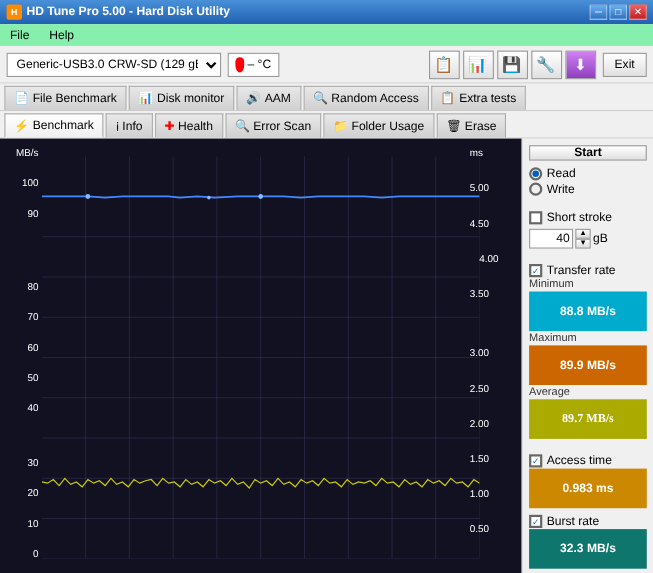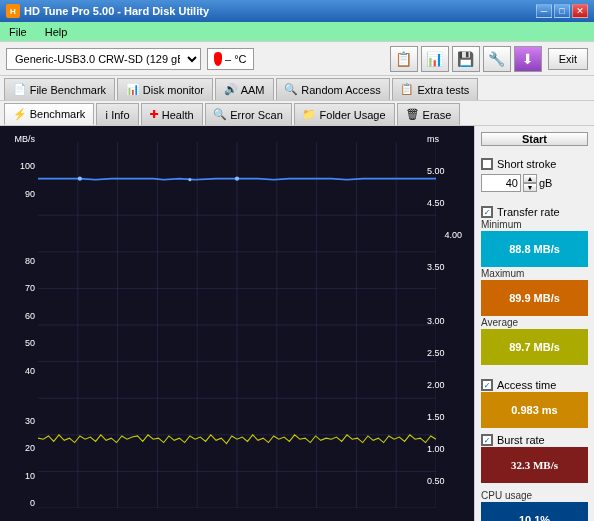--- a/index.html
+++ b/index.html
@@ -54,23 +54,23 @@
     .spinner-row { display: flex; align-items: center; gap: 2px; }
     .spinner-input { width: 40px; height: 18px; border: 1px solid #999; font-size: 11px; text-align: right; padding: 1px 2px; }
     .spinner-btns { display: flex; flex-direction: column; }
     .spin-btn { width: 14px; height: 9px; border: 1px solid #999; background: linear-gradient(to bottom, #fff, #ddd); font-size: 7px; display: flex; align-items: center; justify-content: center; cursor: pointer; line-height: 1; }
     .unit-label { font-size: 11px; }
     
     .stat-section { margin-top: 2px; }
     .stat-bar { width: 100%; height: 36px; display: flex; align-items: center; justify-content: center; font-size: 11px; font-weight: bold; color: white; margin-top: 1px; }
     .stat-bar.cyan { background: #00aacc; }
     .stat-bar.orange { background: #cc6600; }
-    .stat-bar.yellow { background: #aaaa00; color: #fff; }
+    .stat-bar.yellow { background: #aaaa00; color: #fff; font-family: Liberation Serif, serif; }
     .stat-bar.access { background: #cc8800; }
-    .stat-bar.burst { background: #7f1d1d; font-family: Liberation Serif, serif; }
+    .stat-bar.burst { background: #0f766e; }
     .stat-bar.cpu { background: #004488; }
     
     .divider { height: 1px; background: #ccc; margin: 2px 0; }
   </style>
 </head>
 <body>
 
 <div class="title-bar">
   <div class="title-bar-left">
     <div class="title-bar-icon">H</div>
@@ -177,21 +177,21 @@
       <span style="color:white;font-size:9px;text-align:right;padding-right:3px;margin-top:23px;">30</span>
       <span style="color:white;font-size:9px;text-align:right;padding-right:3px;">20</span>
       <span style="color:white;font-size:9px;text-align:right;padding-right:3px;">10</span>
       <span style="color:white;font-size:9px;text-align:right;padding-right:3px;">0</span>
     </div>
 
     <div style="position:absolute;right:12px;top:8px;bottom:28px;width:38px;display:flex;flex-direction:column;justify-content:space-between;z-index:2;">
       <span style="color:white;font-size:9px;text-align:left;padding-left:3px;">ms</span>
       <span style="color:white;font-size:9px;text-align:left;padding-left:3px;">5.00</span>
       <span style="color:white;font-size:9px;text-align:left;padding-left:3px;">4.50</span>
-      <span style="color:white;font-size:9px;text-align:right;padding-left:3px;">4.00</span>
+      <span style="color:white;font-size:9px;text-align:center;padding-left:3px;">4.00</span>
       <span style="color:white;font-size:9px;text-align:left;padding-left:3px;">3.50</span>
       <span style="color:white;font-size:9px;text-align:left;padding-left:3px;margin-top:22px;">3.00</span>
       <span style="color:white;font-size:9px;text-align:left;padding-left:3px;">2.50</span>
       <span style="color:white;font-size:9px;text-align:left;padding-left:3px;">2.00</span>
       <span style="color:white;font-size:9px;text-align:left;padding-left:3px;">1.50</span>
       <span style="color:white;font-size:9px;text-align:left;padding-left:3px;">1.00</span>
       <span style="color:white;font-size:9px;text-align:left;padding-left:3px;">0.50</span>
       <span style="color:white;font-size:9px;text-align:left;padding-left:3px;"></span>
     </div>
 
@@ -234,20 +234,30 @@
         <circle cx="190" cy="33" r="2" fill="#88bbff"></circle>
         <circle cx="145" cy="34" r="1.5" fill="#88bbff"></circle>
       </svg>
     </div>
 
   </div>
 
   <div class="right-panel">
     <button class="start-btn">Start</button>
 
+    <div class="radio-group">
+      <label class="radio-item">
+        <div class="radio-dot selected"></div>
+        <span>Read</span>
+      </label>
+      <label class="radio-item">
+        <div class="radio-dot"></div>
+        <span>Write</span>
+      </label>
+    </div>
 
     <div class="divider"></div>
 
     <div class="checkbox-item">
       <div class="checkbox"></div>
       <span>Short stroke</span>
     </div>
 
     <div class="spinner-row">
       <input class="spinner-input" type="text" value="40" style="">

